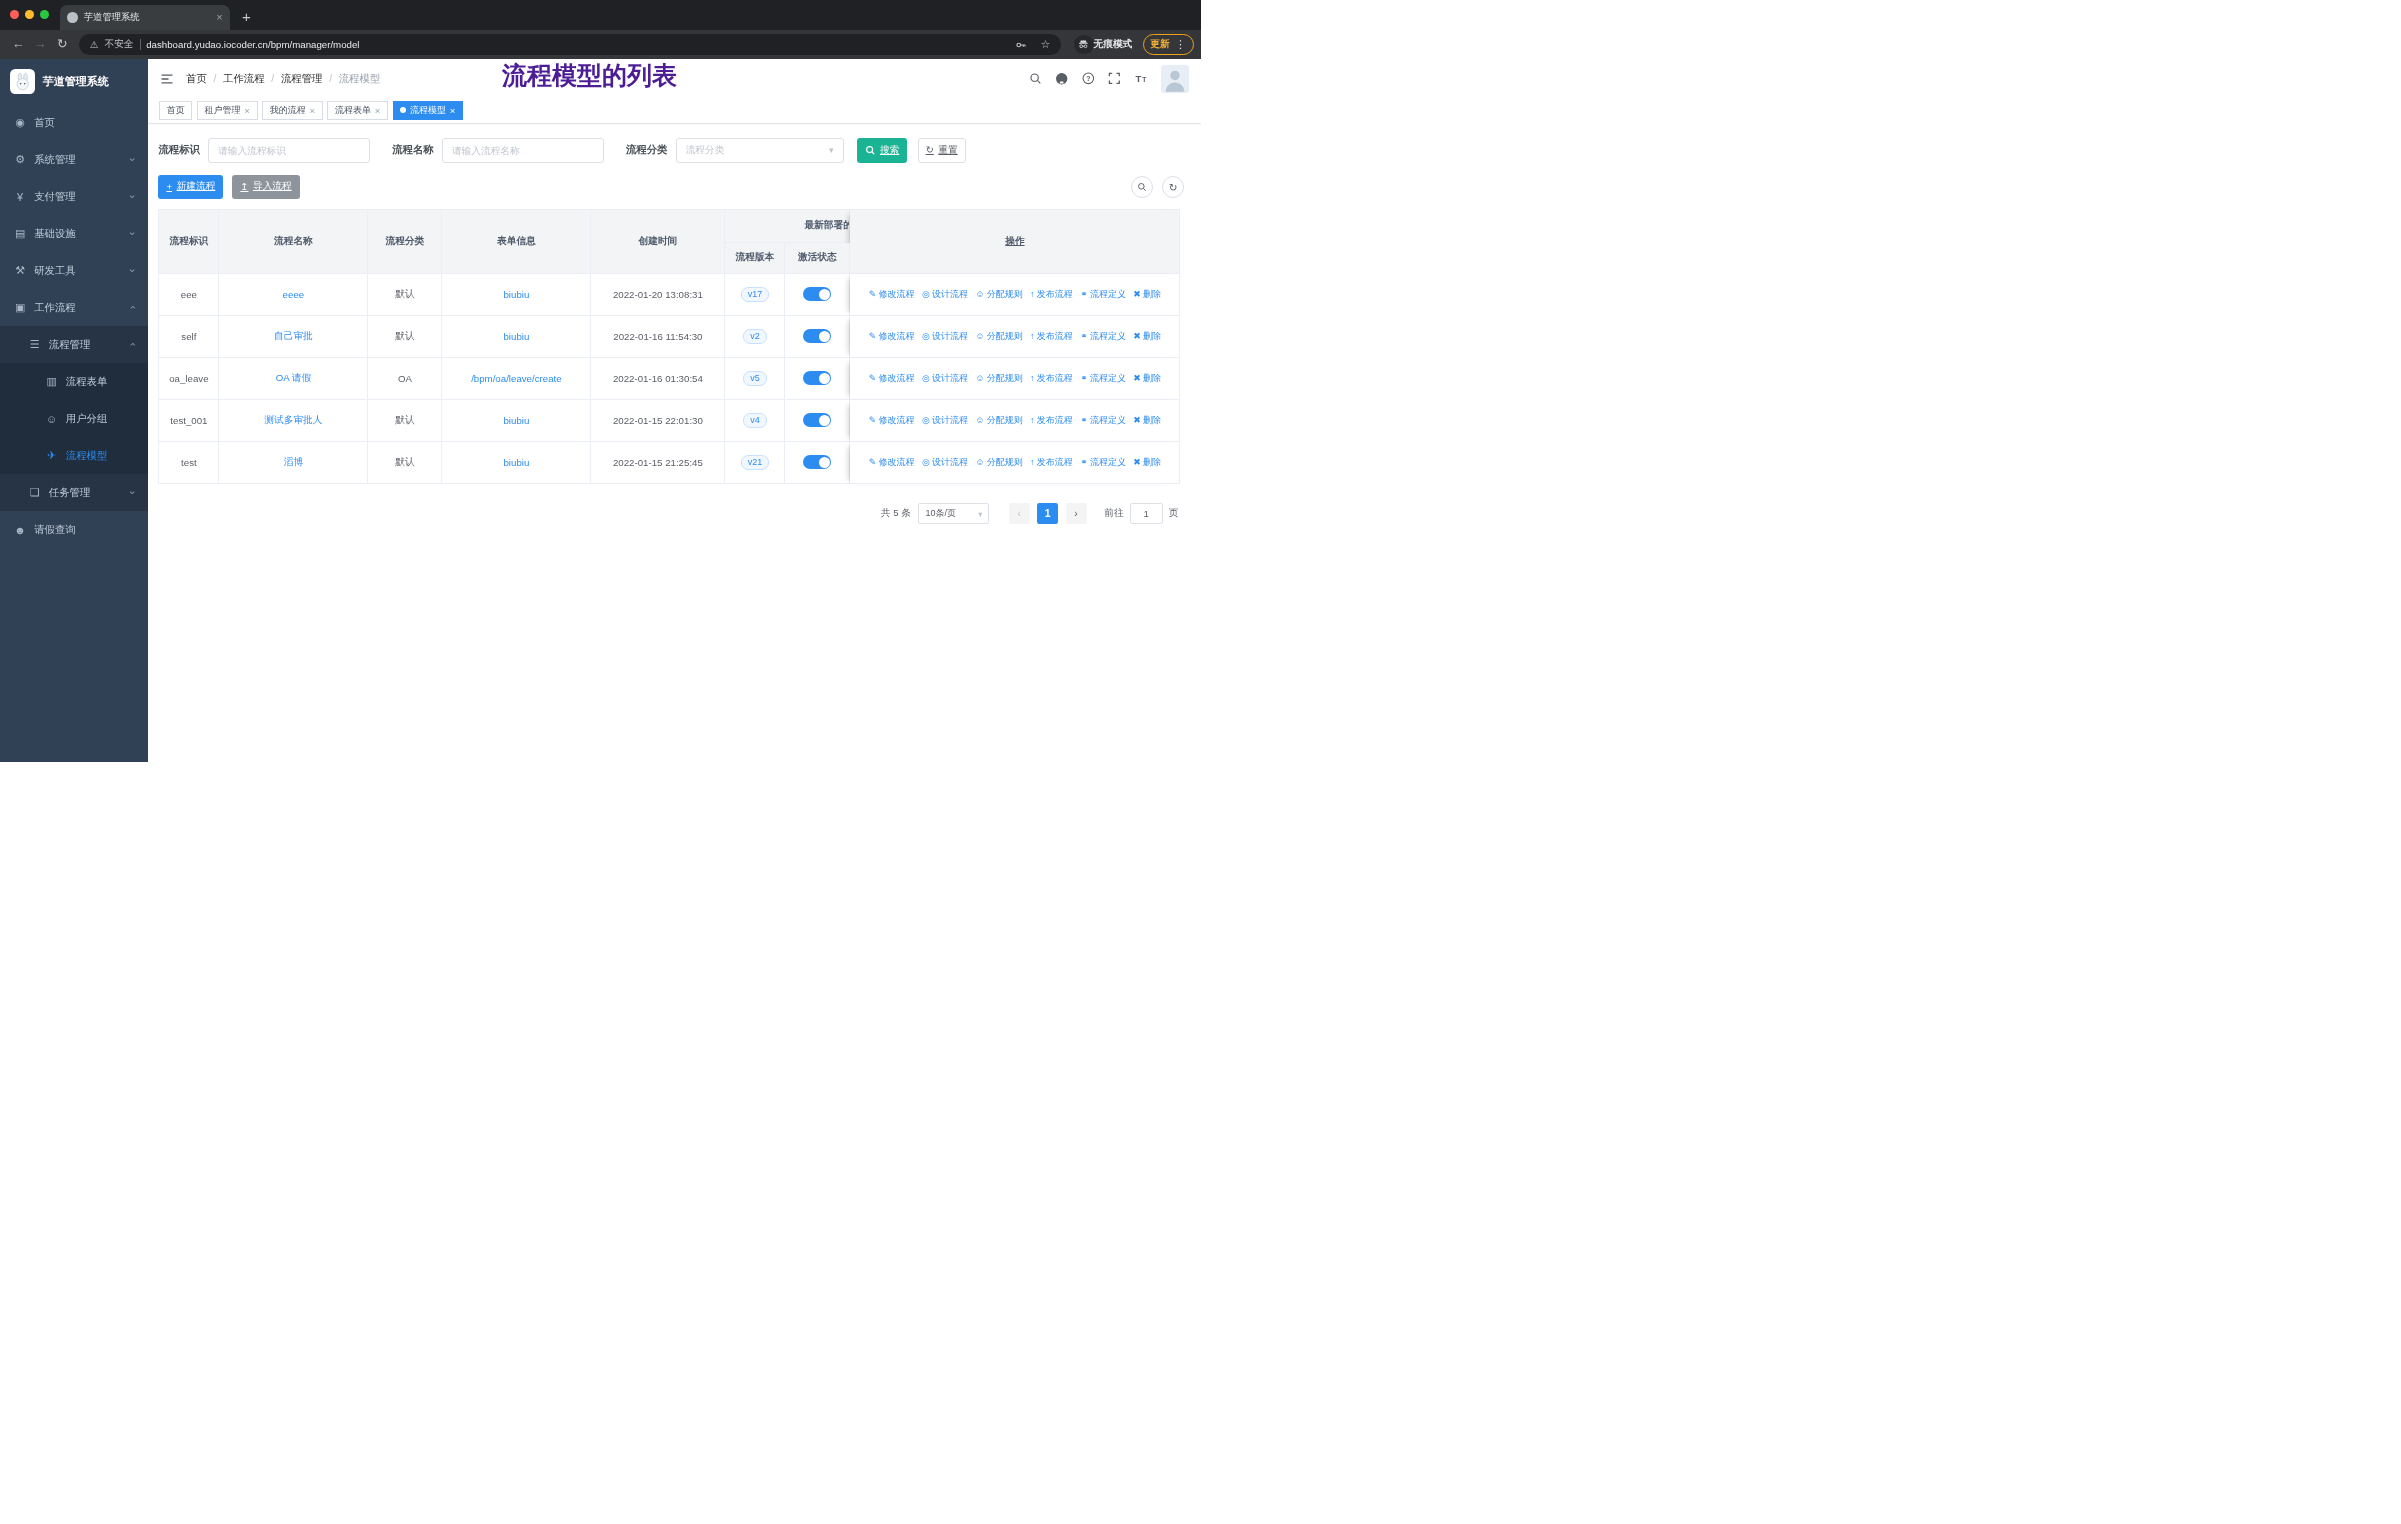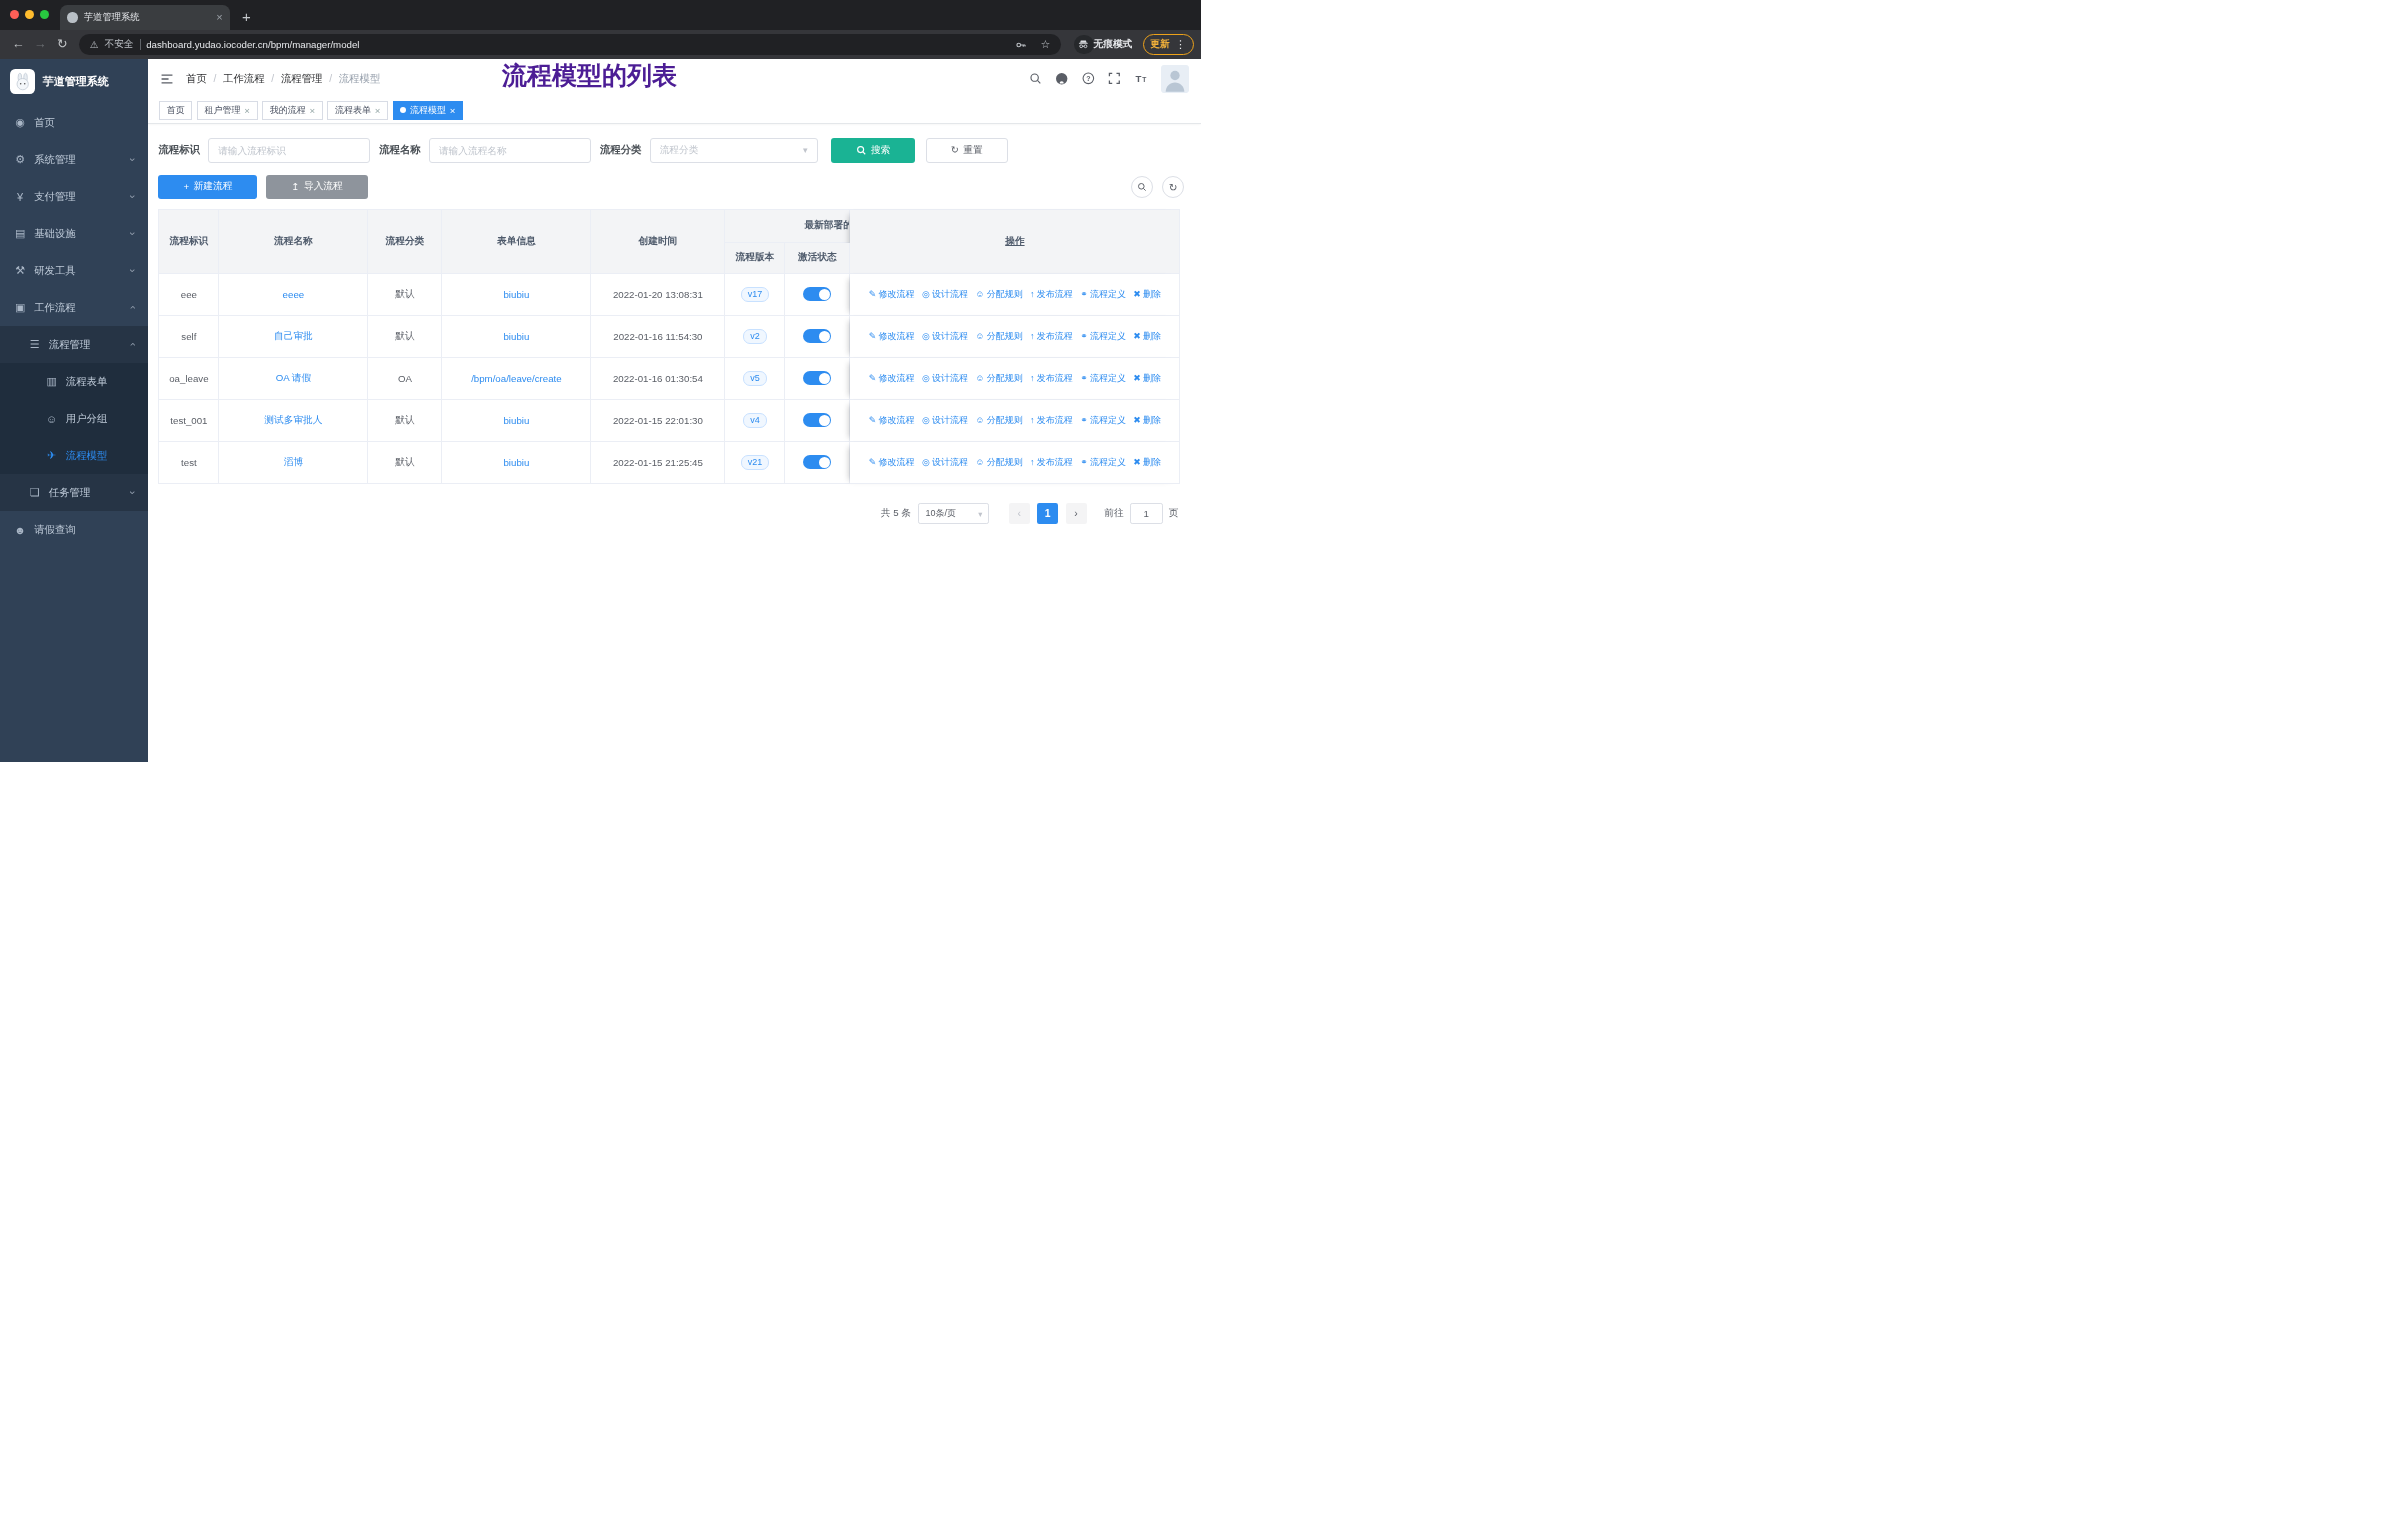--- a/index.html
+++ b/index.html
@@ -69,25 +69,25 @@
   .tag { height:19.4px; display:flex; align-items:center; gap:3.7px; padding:0 6.7px; border:0.7px solid #d8dce5; background:#fff; color:#495060; font-size:9px; white-space:nowrap; }
   .tag .x { font-size:9.7px; color:#9aa; line-height:1; }
   .tag.active { background:#2d8cf0; border-color:#2d8cf0; color:#fff; }
   .tag.active .x { color:#fff; }
   .tagdot { width:6px; height:6px; border-radius:50%; background:#fff; }
 
   .content { flex:1; padding:9px 11px 0 10.4px; overflow:hidden; }
 
   .filters { display:flex; align-items:center; margin:4.5px 0 12px; }
   .flabel { font-size:10.4px; font-weight:bold; color:#4a5056; margin-right:8.2px; white-space:nowrap; }
-  .finput { width:162px; height:25px; border:0.7px solid #dcdfe6; border-radius:3px; padding:0 9px; font-size:9.7px; color:#5a5e66; outline:none; margin-right:9px; font-family:"Liberation Sans",sans-serif; }
+  .finput { width:162px; height:25px; border:0.7px solid #dcdfe6; border-radius:3px; padding:0 9px; font-size:9.7px; color:#5a5e66; outline:none; margin-right:22px; font-family:"Liberation Sans",sans-serif; }
   .finput::placeholder { color:#bfc4cc; }
   .fselect { width:168px; height:25px; border:0.7px solid #dcdfe6; border-radius:3px; padding:0 9px; font-size:9.7px; color:#bfc4cc; display:flex; align-items:center; justify-content:space-between; margin-right:13.4px; }
   .fselect .caret { color:#c0c4cc; font-size:9px; }
-  .btn { height:25px; border-radius:3px; display:inline-flex; align-items:center; gap:4.5px; padding:0 24px; font-size:9.7px; cursor:pointer; border:0.7px solid transparent; white-space:nowrap; }
+  .btn { height:25px; border-radius:3px; display:inline-flex; align-items:center; gap:4.5px; padding:0 7px; font-size:9.7px; cursor:pointer; border:0.7px solid transparent; white-space:nowrap;text-decoration:underline; }
   .btn.search { background:#1ab394; color:#fff; margin-right:10.4px; }
   .btn.reset { background:#fff; border-color:#dcdfe6; color:#5a5e66; }
   .btn .bic { font-style:normal; font-size:9.7px; line-height:1; }
 
   .actionsrow { display:flex; align-items:center; margin-bottom:10.4px; }
   .btn.create { background:#2d8cf0; color:#fff; height:24px; margin-right:9px; }
   .btn.import { background:#8e949c; color:#fff; height:24px; }
   .roundbtns { margin-left:auto; display:flex; gap:9px; margin-right:6px; }
   .rbtn { width:22px; height:22px; border-radius:50%; border:0.7px solid #dcdfe6; display:flex; align-items:center; justify-content:center; color:#5a5e66; background:#fff; }
   .rbtn .bic { font-style:normal; font-size:10.4px; }

